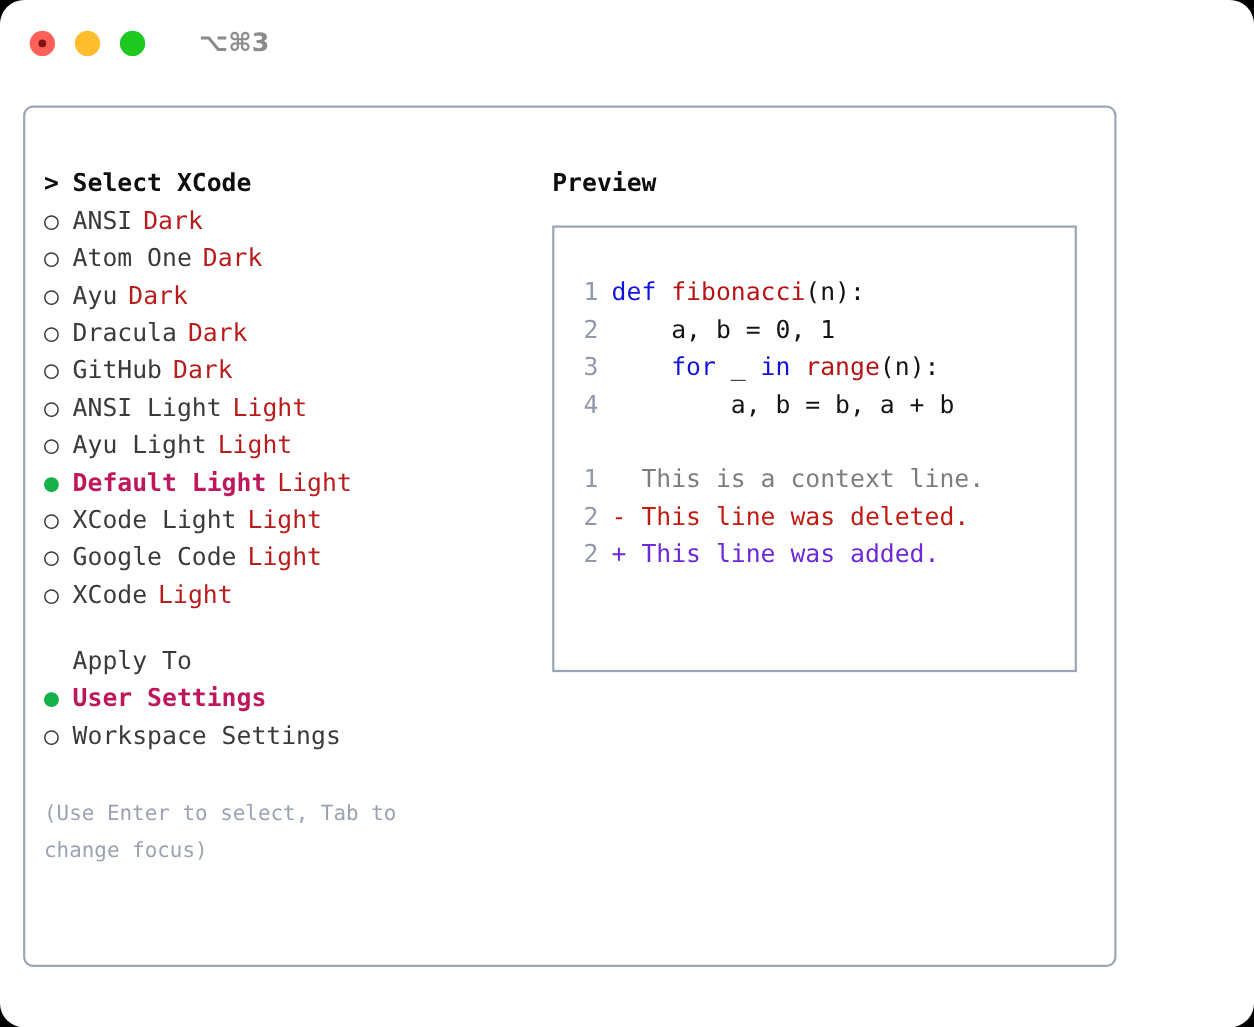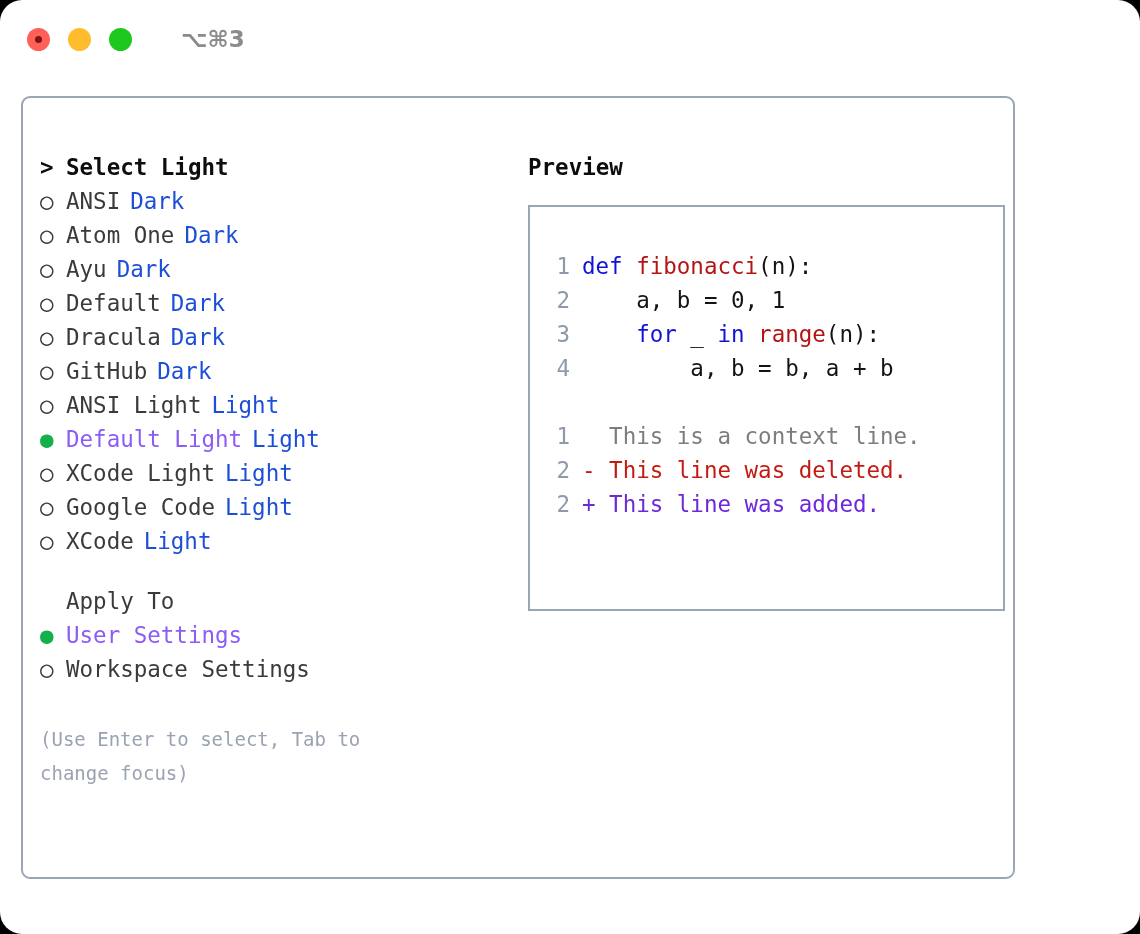--- a/index.html
+++ b/index.html
@@ -114,42 +114,42 @@
     color: #3a3a3a;
   }
   .marker.empty { color: transparent; }
   .row.header-row {
     font-weight: bold;
     color: #0d0d0d;
   }
   .row.header-row .marker { color: #0d0d0d; font-weight: bold; }
   .label { color: #3a3a3a; text-align: center; }
   .tag {
-    color: #1d4ed8;
+    color: #b91c1c;
     margin-left: 10px;
   }
-  .row.selected .label { color: #8b5cf6; }
+  .row.selected .label { color: #be185d; font-weight: bold; }
   .row.selected .marker { color: #14b14a; }
 
   .spacer-24 { height: 26px; }
   .spacer-32 { height: 32px; }
 
   .hint {
     margin-top: 4px;
     font-size: 19px;
     line-height: 34px;
     color: #9aa3b2;
     width: 400px;
     white-space: pre-wrap;
   }
 
   
   .right-col {
     position: absolute;
-    left: 505px;
+    left: 479px;
     top: 52px;
     width: 490px;
   }
   .preview-title {
     font-size: 22.5px;
     font-weight: bold;
     color: #0d0d0d;
     line-height: 34px;
     margin-bottom: 21px;
   }
@@ -194,28 +194,28 @@
       <div class="dot green"></div>
     </div>
     <div class="shortcut">⌥⌘3</div>
   </div>
 
   <div class="panel">
     <div class="columns">
 
       <div class="left-col">
         <div id="theme-list">
-            <div class="row header-row"><span class="marker">&gt;</span><span>Select Light</span></div>
+            <div class="row header-row"><span class="marker">&gt;</span><span>Select XCode</span></div>
             <div class="row"><span class="marker">○</span><span class="label">ANSI</span><span class="tag">Dark</span></div>
             <div class="row"><span class="marker">○</span><span class="label">Atom One</span><span class="tag">Dark</span></div>
             <div class="row"><span class="marker">○</span><span class="label">Ayu</span><span class="tag">Dark</span></div>
-            <div class="row"><span class="marker">○</span><span class="label">Default</span><span class="tag">Dark</span></div>
             <div class="row"><span class="marker">○</span><span class="label">Dracula</span><span class="tag">Dark</span></div>
             <div class="row"><span class="marker">○</span><span class="label">GitHub</span><span class="tag">Dark</span></div>
             <div class="row"><span class="marker">○</span><span class="label">ANSI Light</span><span class="tag">Light</span></div>
+            <div class="row"><span class="marker">○</span><span class="label">Ayu Light</span><span class="tag">Light</span></div>
             <div class="row selected"><span class="marker">●</span><span class="label">Default Light</span><span class="tag">Light</span></div>
             <div class="row"><span class="marker">○</span><span class="label">XCode Light</span><span class="tag">Light</span></div>
             <div class="row"><span class="marker">○</span><span class="label">Google Code</span><span class="tag">Light</span></div>
             <div class="row"><span class="marker">○</span><span class="label">XCode</span><span class="tag">Light</span></div>
           </div>
         <div class="spacer-24"></div>
         <div id="apply-list">
             <div class="row"><span class="marker empty">○</span><span class="label">Apply To</span></div>
             <div class="row selected"><span class="marker">●</span><span class="label">User Settings</span></div>
             <div class="row"><span class="marker">○</span><span class="label">Workspace Settings</span></div>

